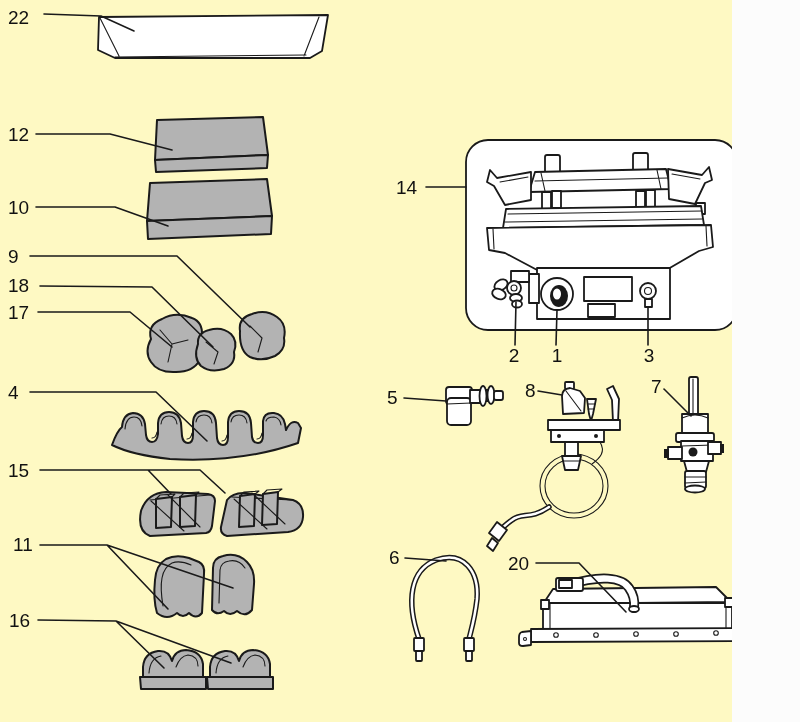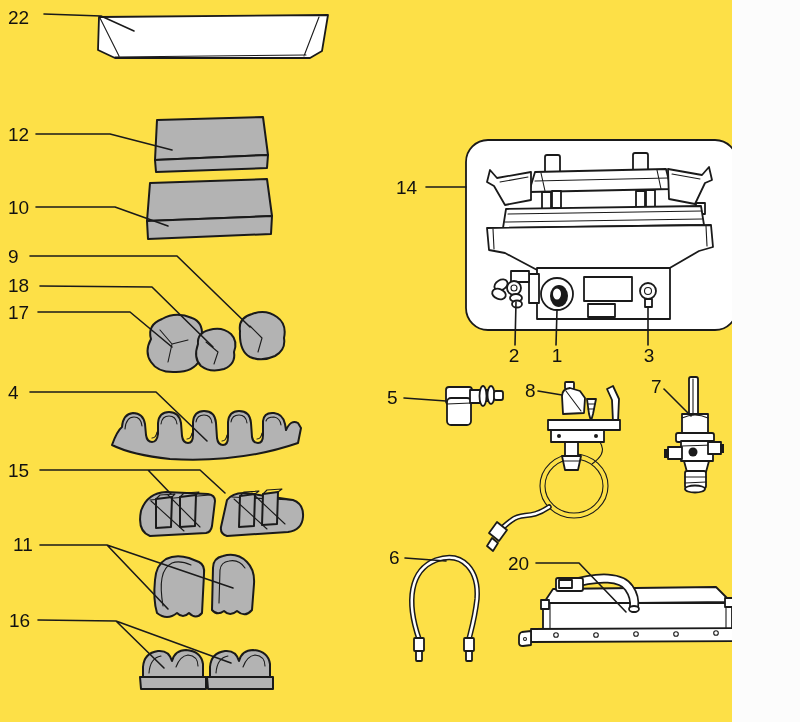--- a/index.html
+++ b/index.html
@@ -1,16 +1,16 @@
 <!DOCTYPE html>
 <html><head>
 <meta charset="utf-8">
 <style>
   html,body{margin:0;padding:0;background:#fcfcfc;}
-  .stage{position:relative;width:732px;height:722px;background:#fde047;overflow:hidden;
+  .stage{position:relative;width:732px;height:722px;background:#fef9c3;overflow:hidden;
          font-family:"Liberation Sans", sans-serif;}
   svg{position:absolute;left:0;top:0;}
   .w{fill:#ffffff;stroke:#1a1a1a;stroke-width:1.8;stroke-linejoin:round;}
   .g{fill:#b3b3b3;stroke:#1a1a1a;stroke-width:2;stroke-linejoin:round;}
   .d{fill:none;stroke:#1a1a1a;stroke-width:1.1;stroke-linejoin:round;stroke-linecap:round;}
   .L{fill:none;stroke:#1a1a1a;stroke-width:1.6;stroke-linecap:round;stroke-linejoin:round;}
   .k{fill:#1a1a1a;stroke:none;}
   .tube{fill:none;stroke:#1a1a1a;stroke-width:5.5;stroke-linecap:round;}
   .tubeIn{fill:none;stroke:#ffffff;stroke-width:2.5;stroke-linecap:round;}
   .tube2{fill:none;stroke:#1a1a1a;stroke-width:10;stroke-linecap:round;}

